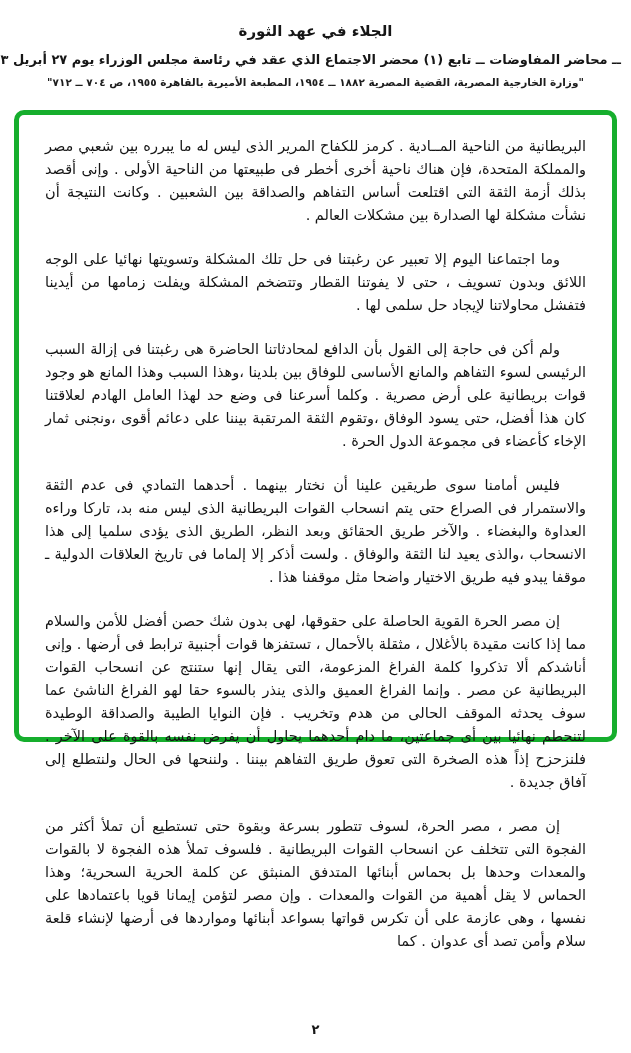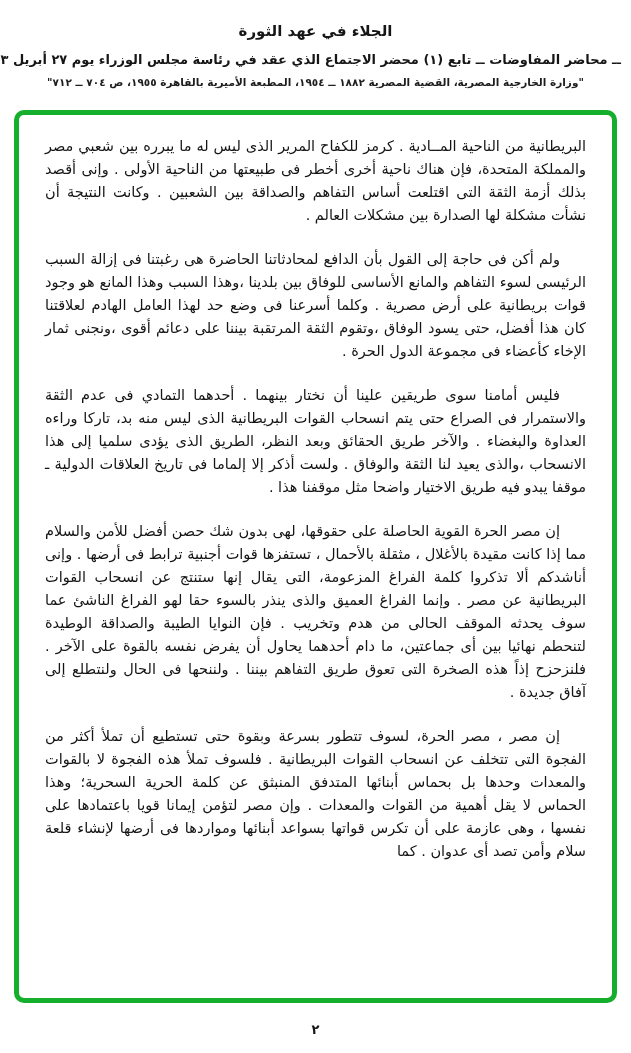--- a/index.html
+++ b/index.html
@@ -38,21 +38,21 @@
     font-size: 10.5px;
     font-weight: bold;
     margin-top: 9px;
     color: #1d1d1d;
   }
   .highlight-box {
     position: absolute;
     left: 14px;
     top: 110px;
     width: 603px;
-    height: 893px;
+    height: 632px;
     border: 5px solid #16ae2d;
     border-radius: 10px;
     padding: 20px 26px 0 26px;
     background: transparent;
   }
   .body-text p {
     direction: rtl;
     unicode-bidi: embed;
     text-align: justify;
     font-size: 14.5px;
@@ -80,20 +80,21 @@
 
   <div class="header">
     <div class="doc-title">الجلاء في عهد الثورة</div>
     <div class="doc-subtitle">ــ محاضر المفاوضات ــ تابع (١) محضر الاجتماع الذي عقد في رئاسة مجلس الوزراء يوم ٢٧ أبريل ١٩٥٣</div>
     <div class="doc-source">"وزارة الخارجية المصرية، القضية المصرية ١٨٨٢ ــ ١٩٥٤، المطبعة الأميرية بالقاهرة ١٩٥٥، ص ٧٠٤ ــ ٧١٢"</div>
   </div>
 
   <div class="highlight-box">
     <div class="body-text">
       <p class="continuation">البريطانية من الناحية المــادية . كرمز للكفاح المرير الذى ليس له ما يبرره بين شعبي مصر والمملكة المتحدة، فإن هناك ناحية أخرى أخطر فى طبيعتها من الناحية الأولى . وإنى أقصد بذلك أزمة الثقة التى اقتلعت أساس التفاهم والصداقة بين الشعبين . وكانت النتيجة أن نشأت مشكلة لها الصدارة بين مشكلات العالم .</p>
+      <p>وما اجتماعنا اليوم إلا تعبير عن رغبتنا فى حل تلك المشكلة وتسويتها نهائيا على الوجه اللائق وبدون تسويف ، حتى لا يفوتنا القطار وتتضخم المشكلة ويفلت زمامها من أيدينا فتفشل محاولاتنا لإيجاد حل سلمى لها .</p>
       <p>ولم أكن فى حاجة إلى القول بأن الدافع لمحادثاتنا الحاضرة هى رغبتنا فى إزالة السبب الرئيسى لسوء التفاهم والمانع الأساسى للوفاق بين بلدينا ،وهذا السبب وهذا المانع هو وجود قوات بريطانية على أرض مصرية . وكلما أسرعنا فى وضع حد لهذا العامل الهادم لعلاقتنا كان هذا أفضل، حتى يسود الوفاق ،وتقوم الثقة المرتقبة بيننا على دعائم أقوى ،ونجنى ثمار الإخاء كأعضاء فى مجموعة الدول الحرة .</p>
       <p>فليس أمامنا سوى طريقين علينا أن نختار بينهما . أحدهما التمادي فى عدم الثقة والاستمرار فى الصراع حتى يتم انسحاب القوات البريطانية الذى ليس منه بد، تاركا وراءه العداوة والبغضاء . والآخر طريق الحقائق وبعد النظر، الطريق الذى يؤدى سلميا إلى هذا الانسحاب ،والذى يعيد لنا الثقة والوفاق . ولست أذكر إلا إلماما فى تاريخ العلاقات الدولية ـ موقفا يبدو فيه طريق الاختيار واضحا مثل موقفنا هذا .</p>
       <p>إن مصر الحرة القوية الحاصلة على حقوقها، لهى بدون شك حصن أفضل للأمن والسلام مما إذا كانت مقيدة بالأغلال ، مثقلة بالأحمال ، تستفزها قوات أجنبية ترابط فى أرضها . وإنى أناشدكم ألا تذكروا كلمة الفراغ المزعومة، التى يقال إنها ستنتج عن انسحاب القوات البريطانية عن مصر . وإنما الفراغ العميق والذى ينذر بالسوء حقا لهو الفراغ الناشئ عما سوف يحدثه الموقف الحالى من هدم وتخريب . فإن النوايا الطيبة والصداقة الوطيدة لتنحطم نهائيا بين أى جماعتين، ما دام أحدهما يحاول أن يفرض نفسه بالقوة على الآخر . فلنزحزح إذاً هذه الصخرة التى تعوق طريق التفاهم بيننا . ولننحها فى الحال ولنتطلع إلى آفاق جديدة .</p>
       <p>إن مصر ، مصر الحرة، لسوف تتطور بسرعة وبقوة حتى تستطيع أن تملأ أكثر من الفجوة التى تتخلف عن انسحاب القوات البريطانية . فلسوف تملأ هذه الفجوة لا بالقوات والمعدات وحدها بل بحماس أبنائها المتدفق المنبثق عن كلمة الحرية السحرية؛ وهذا الحماس لا يقل أهمية من القوات والمعدات . وإن مصر لتؤمن إيمانا قويا باعتمادها على نفسها ، وهى عازمة على أن تكرس قواتها بسواعد أبنائها ومواردها فى أرضها لإنشاء قلعة سلام وأمن تصد أى عدوان . كما</p>
     </div>
   </div>
 
   <div class="page-number">٢</div>
 
 </div>

